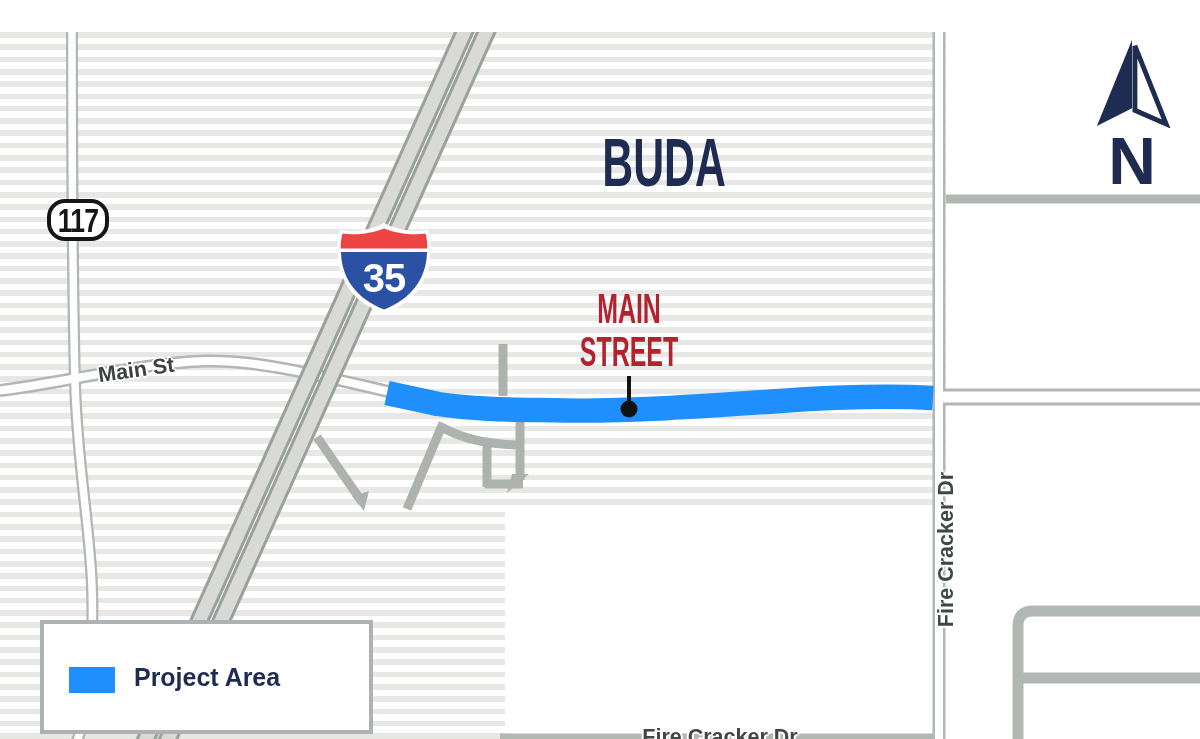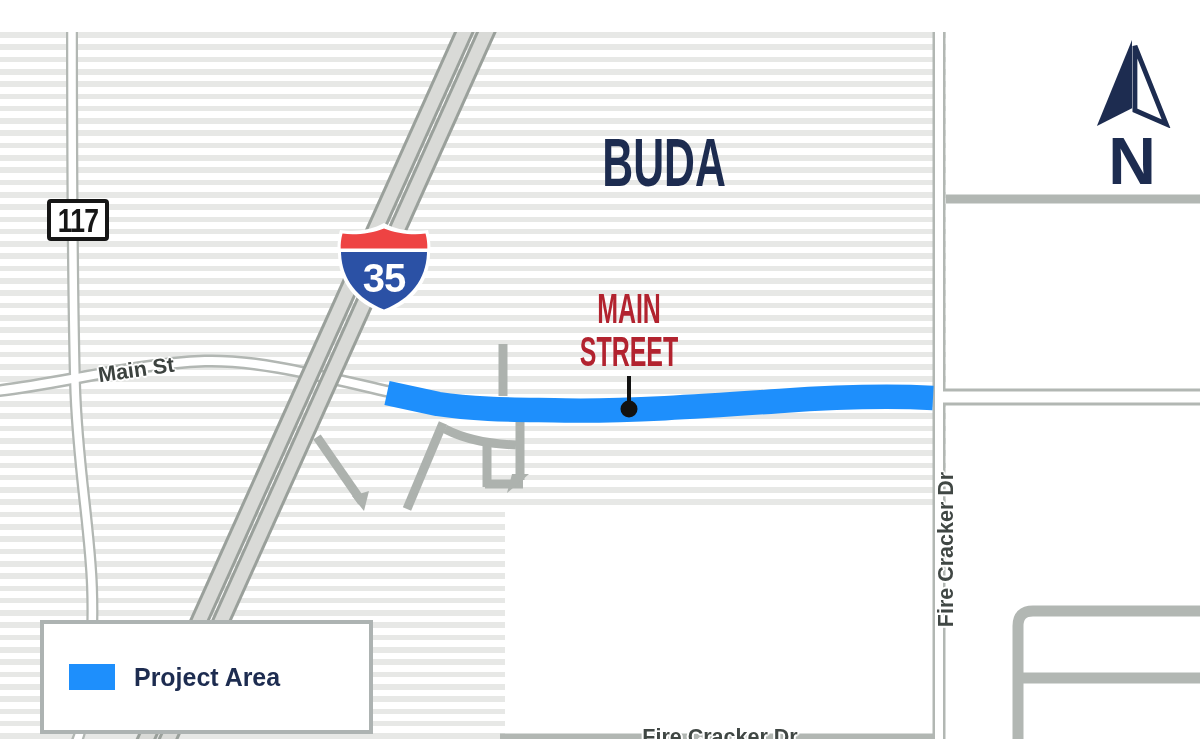--- a/index.html
+++ b/index.html
@@ -41,21 +41,21 @@
   #label-main-st{left:98px;top:326px;transform:rotate(-8deg);}
   #label-fc-side{
     left:841px;top:505px;width:210px;text-align:center;color:#404744;
     transform:rotate(-90deg);transform-origin:center;
   }
   #label-fc-bottom{left:630px;top:693px;width:180px;text-align:center;color:#404744;}
 
   
   #badge-117{
     position:absolute;left:47px;top:167px;width:62px;height:42px;
-    box-sizing:border-box;border:4.5px solid #161616;border-radius:4px;
+    box-sizing:border-box;border:4.5px solid #161616;border-radius:18px;
     background:#fff;display:flex;align-items:center;justify-content:center;
   }
   #badge-117 span{
     font-size:34px;font-weight:bold;color:#161616;transform:scaleX(.78);
     letter-spacing:-1px;
   }
 
   
   #i35-shield{position:absolute;left:334px;top:187px;}
   #i35-shield text{
@@ -70,21 +70,21 @@
     line-height:50px;margin-top:4px;
   }
 
   
   #legend{
     position:absolute;left:40px;top:588px;width:333px;height:114px;
     box-sizing:border-box;background:#fff;border:4px solid #adb3b2;
     display:flex;flex-direction:column;justify-content:center;
     gap:13px;padding-left:25px;
   }
-  .legend-row{display:flex;align-items:center;}
+  .legend-row{display:flex;align-items:flex-end;}
   .legend-label{
     margin-left:19px;color:var(--navy,#1d2c50);font-size:26px;font-weight:bold;
     transform:scaleX(.96);transform-origin:left center;white-space:nowrap;
   }
   #swatch-project{width:46px;height:26px;background:var(--project-area-blue,#1e8ffc);}
   #swatch-limits{
     width:44px;height:28px;box-sizing:border-box;border:2px solid #dcdddb;
     background:repeating-linear-gradient(to bottom,#ffffff 0 3px,#e2e3e1 3px 6.5px);
   }
 </style>

